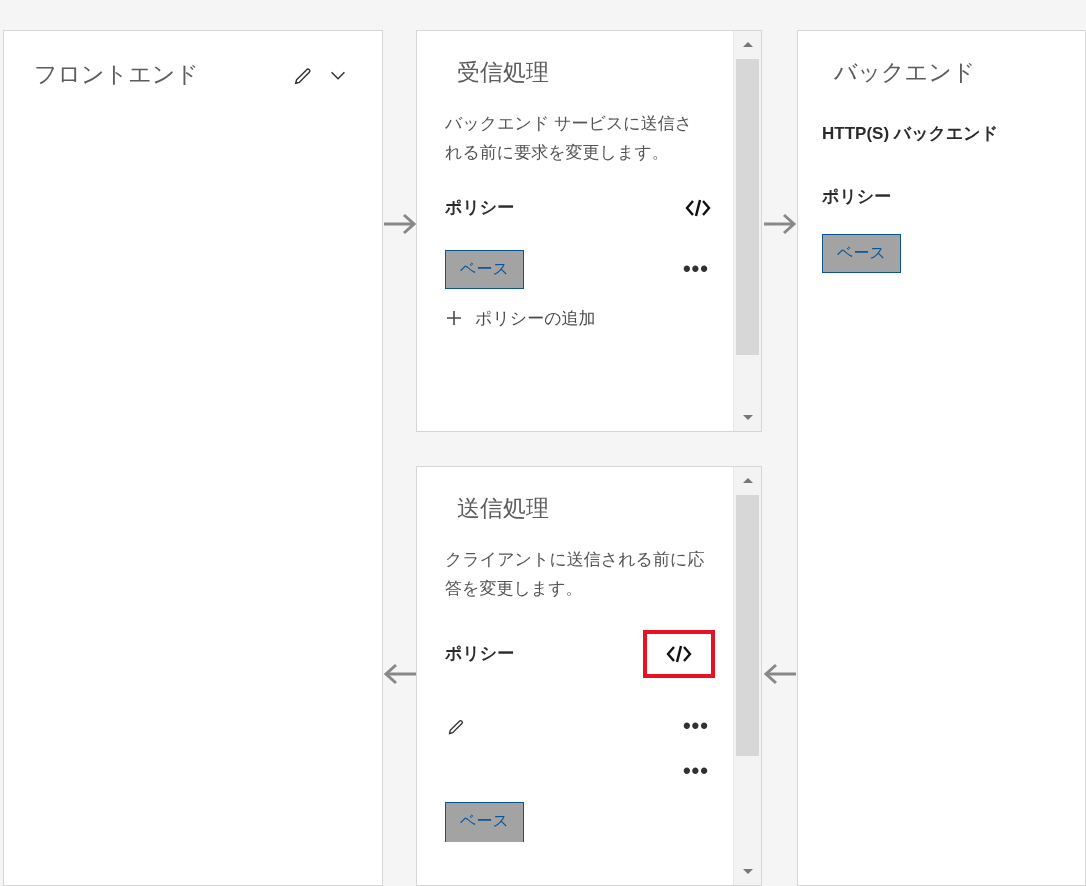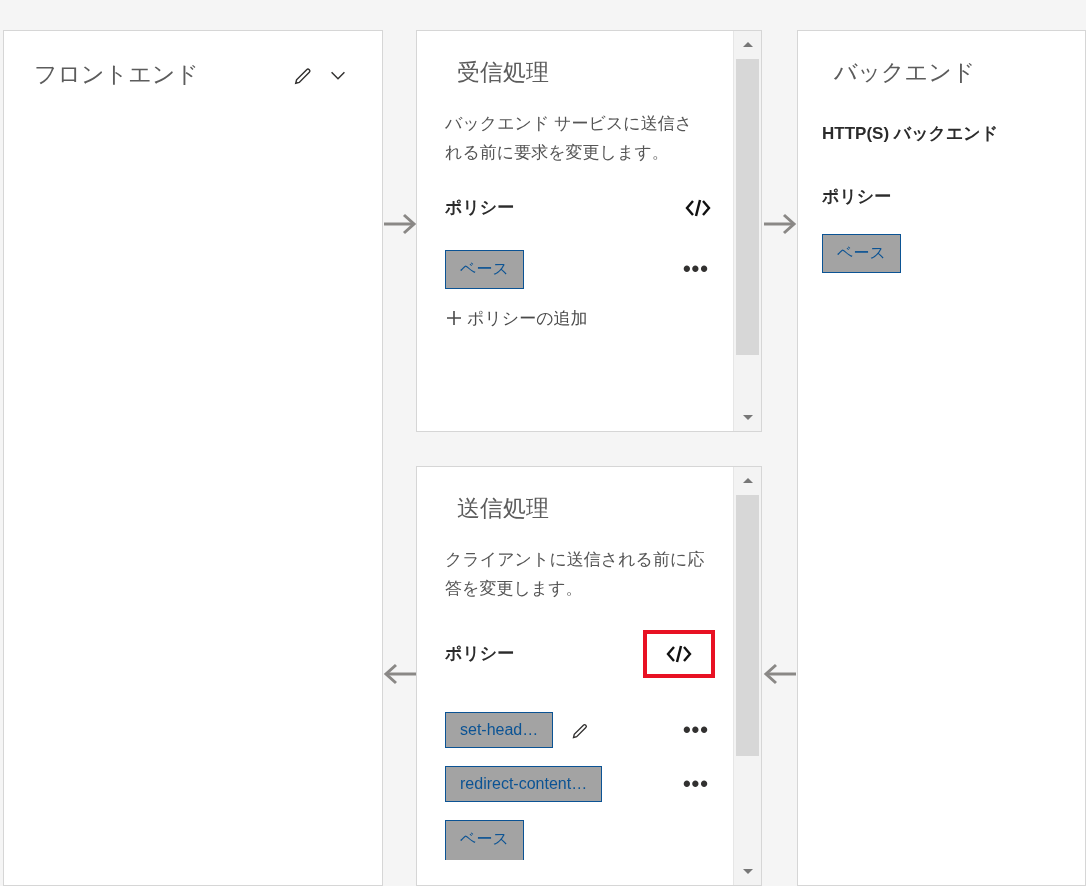--- a/index.html
+++ b/index.html
@@ -169,21 +169,21 @@
     letter-spacing: 1px;
     font-weight: 700;
     color: #323130;
     cursor: pointer;
     padding: 0 6px;
     margin-left: auto;
   }
   .add-policy {
     display: flex;
     align-items: center;
-    gap: 4px;
+    gap: 12px;
     font-size: 17px;
     color: #4a4a4a;
     cursor: pointer;
     margin-top: 8px;
   }
   
   .panel-backend {
     left: 797px;
     top: 30px;
     width: 289px;
@@ -296,30 +296,28 @@
         <div class="policy-label">ポリシー</div>
         <span class="code-icon-highlight">
           <svg width="28" height="20" viewBox="0 0 28 20" fill="none" stroke="#111" stroke-width="2.4">
             <path d="M9 3 L3 10 L9 17"></path>
               <path d="M19 3 L25 10 L19 17"></path>
               <path d="M16 2 L12 18"></path>
           </svg>
         </span>
       </div>
       <div class="tag-row">
-        <div class="tag">set-head…</div>
         <span class="icon-btn" style="width:24px;">
           <svg width="20" height="20" viewBox="0 0 24 24" fill="none" stroke="#323130" stroke-width="1.6">
             <path d="M3 21l3.8-.9 11-11a2 2 0 0 0 0-2.8l-.1-.1a2 2 0 0 0-2.8 0l-11 11L3 21z"></path>
           </svg>
         </span>
         <div class="ellipsis-btn">•••</div>
       </div>
       <div class="tag-row">
-        <div class="tag tag-wide">redirect-content…</div>
         <div class="ellipsis-btn">•••</div>
       </div>
       <div class="tag-row" style="margin-bottom:0;">
         <div class="tag" style="border-bottom:none; padding-bottom:10px;">ベース</div>
       </div>
     </div>
     <div class="panel-scroll">
       <div class="scroll-arrow">
         <svg width="12" height="12" viewBox="0 0 12 12">
             <path d="M1 8 L6 3 L11 8" fill="#777"></path>

